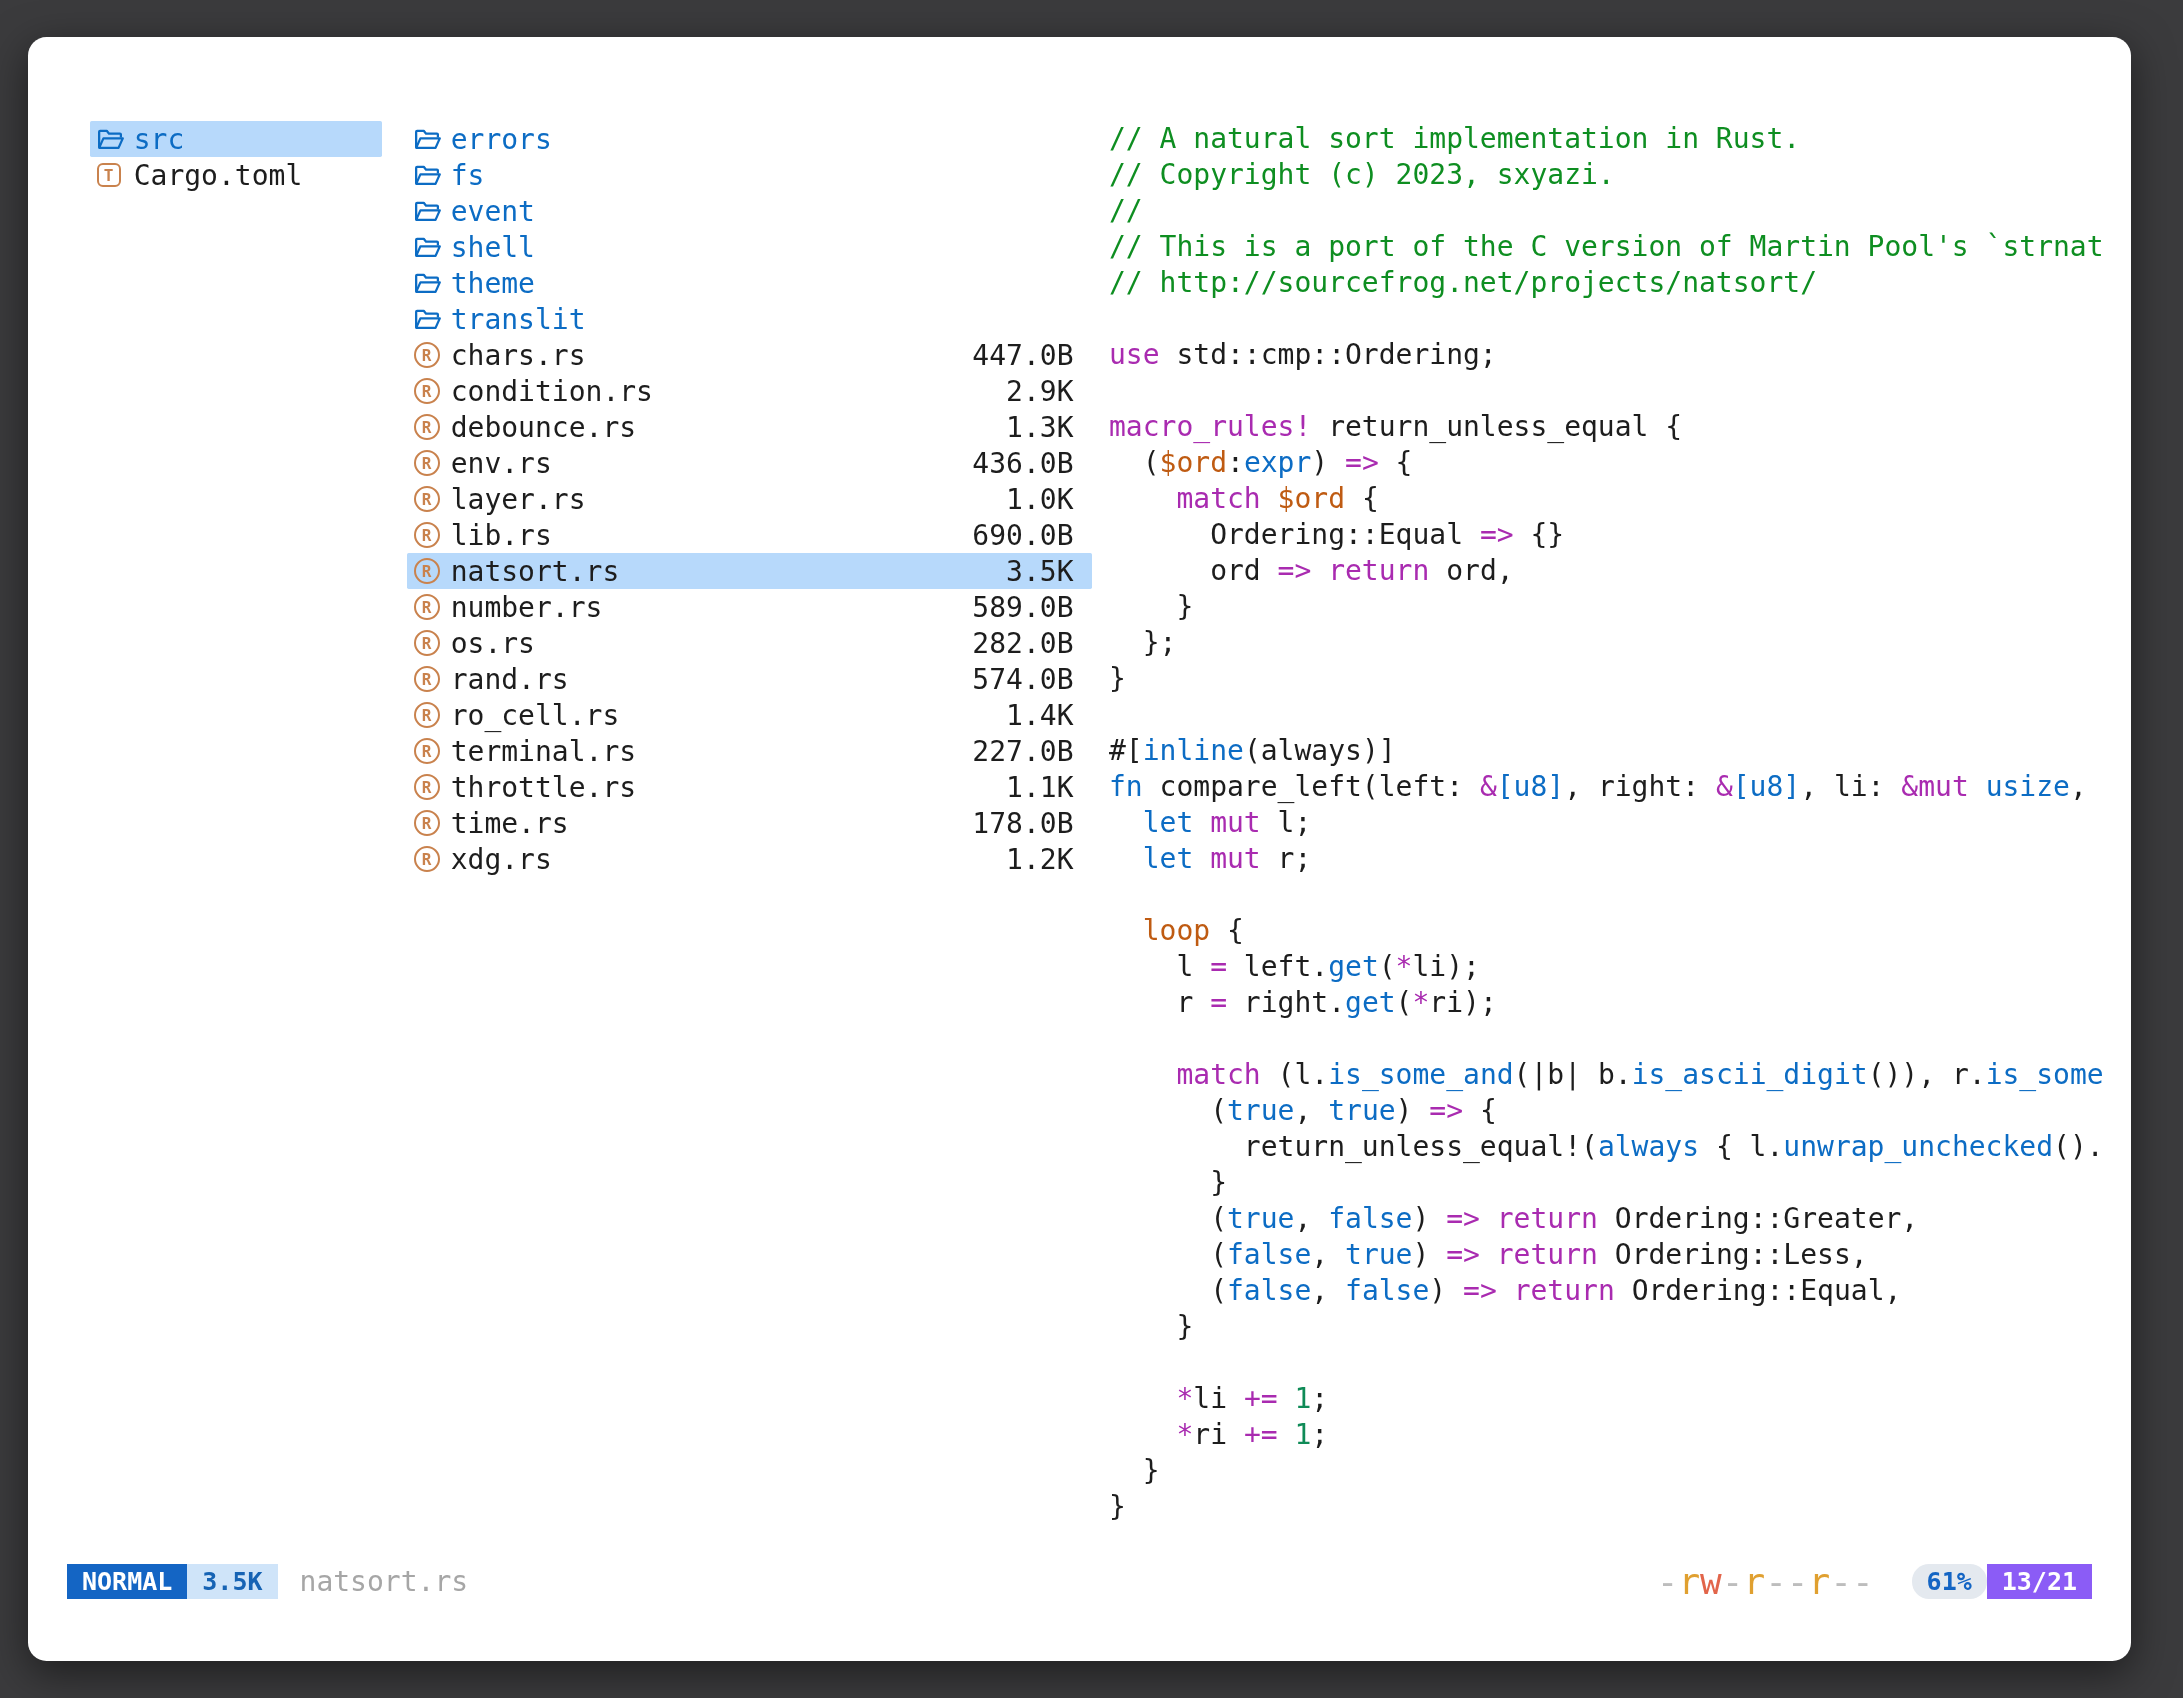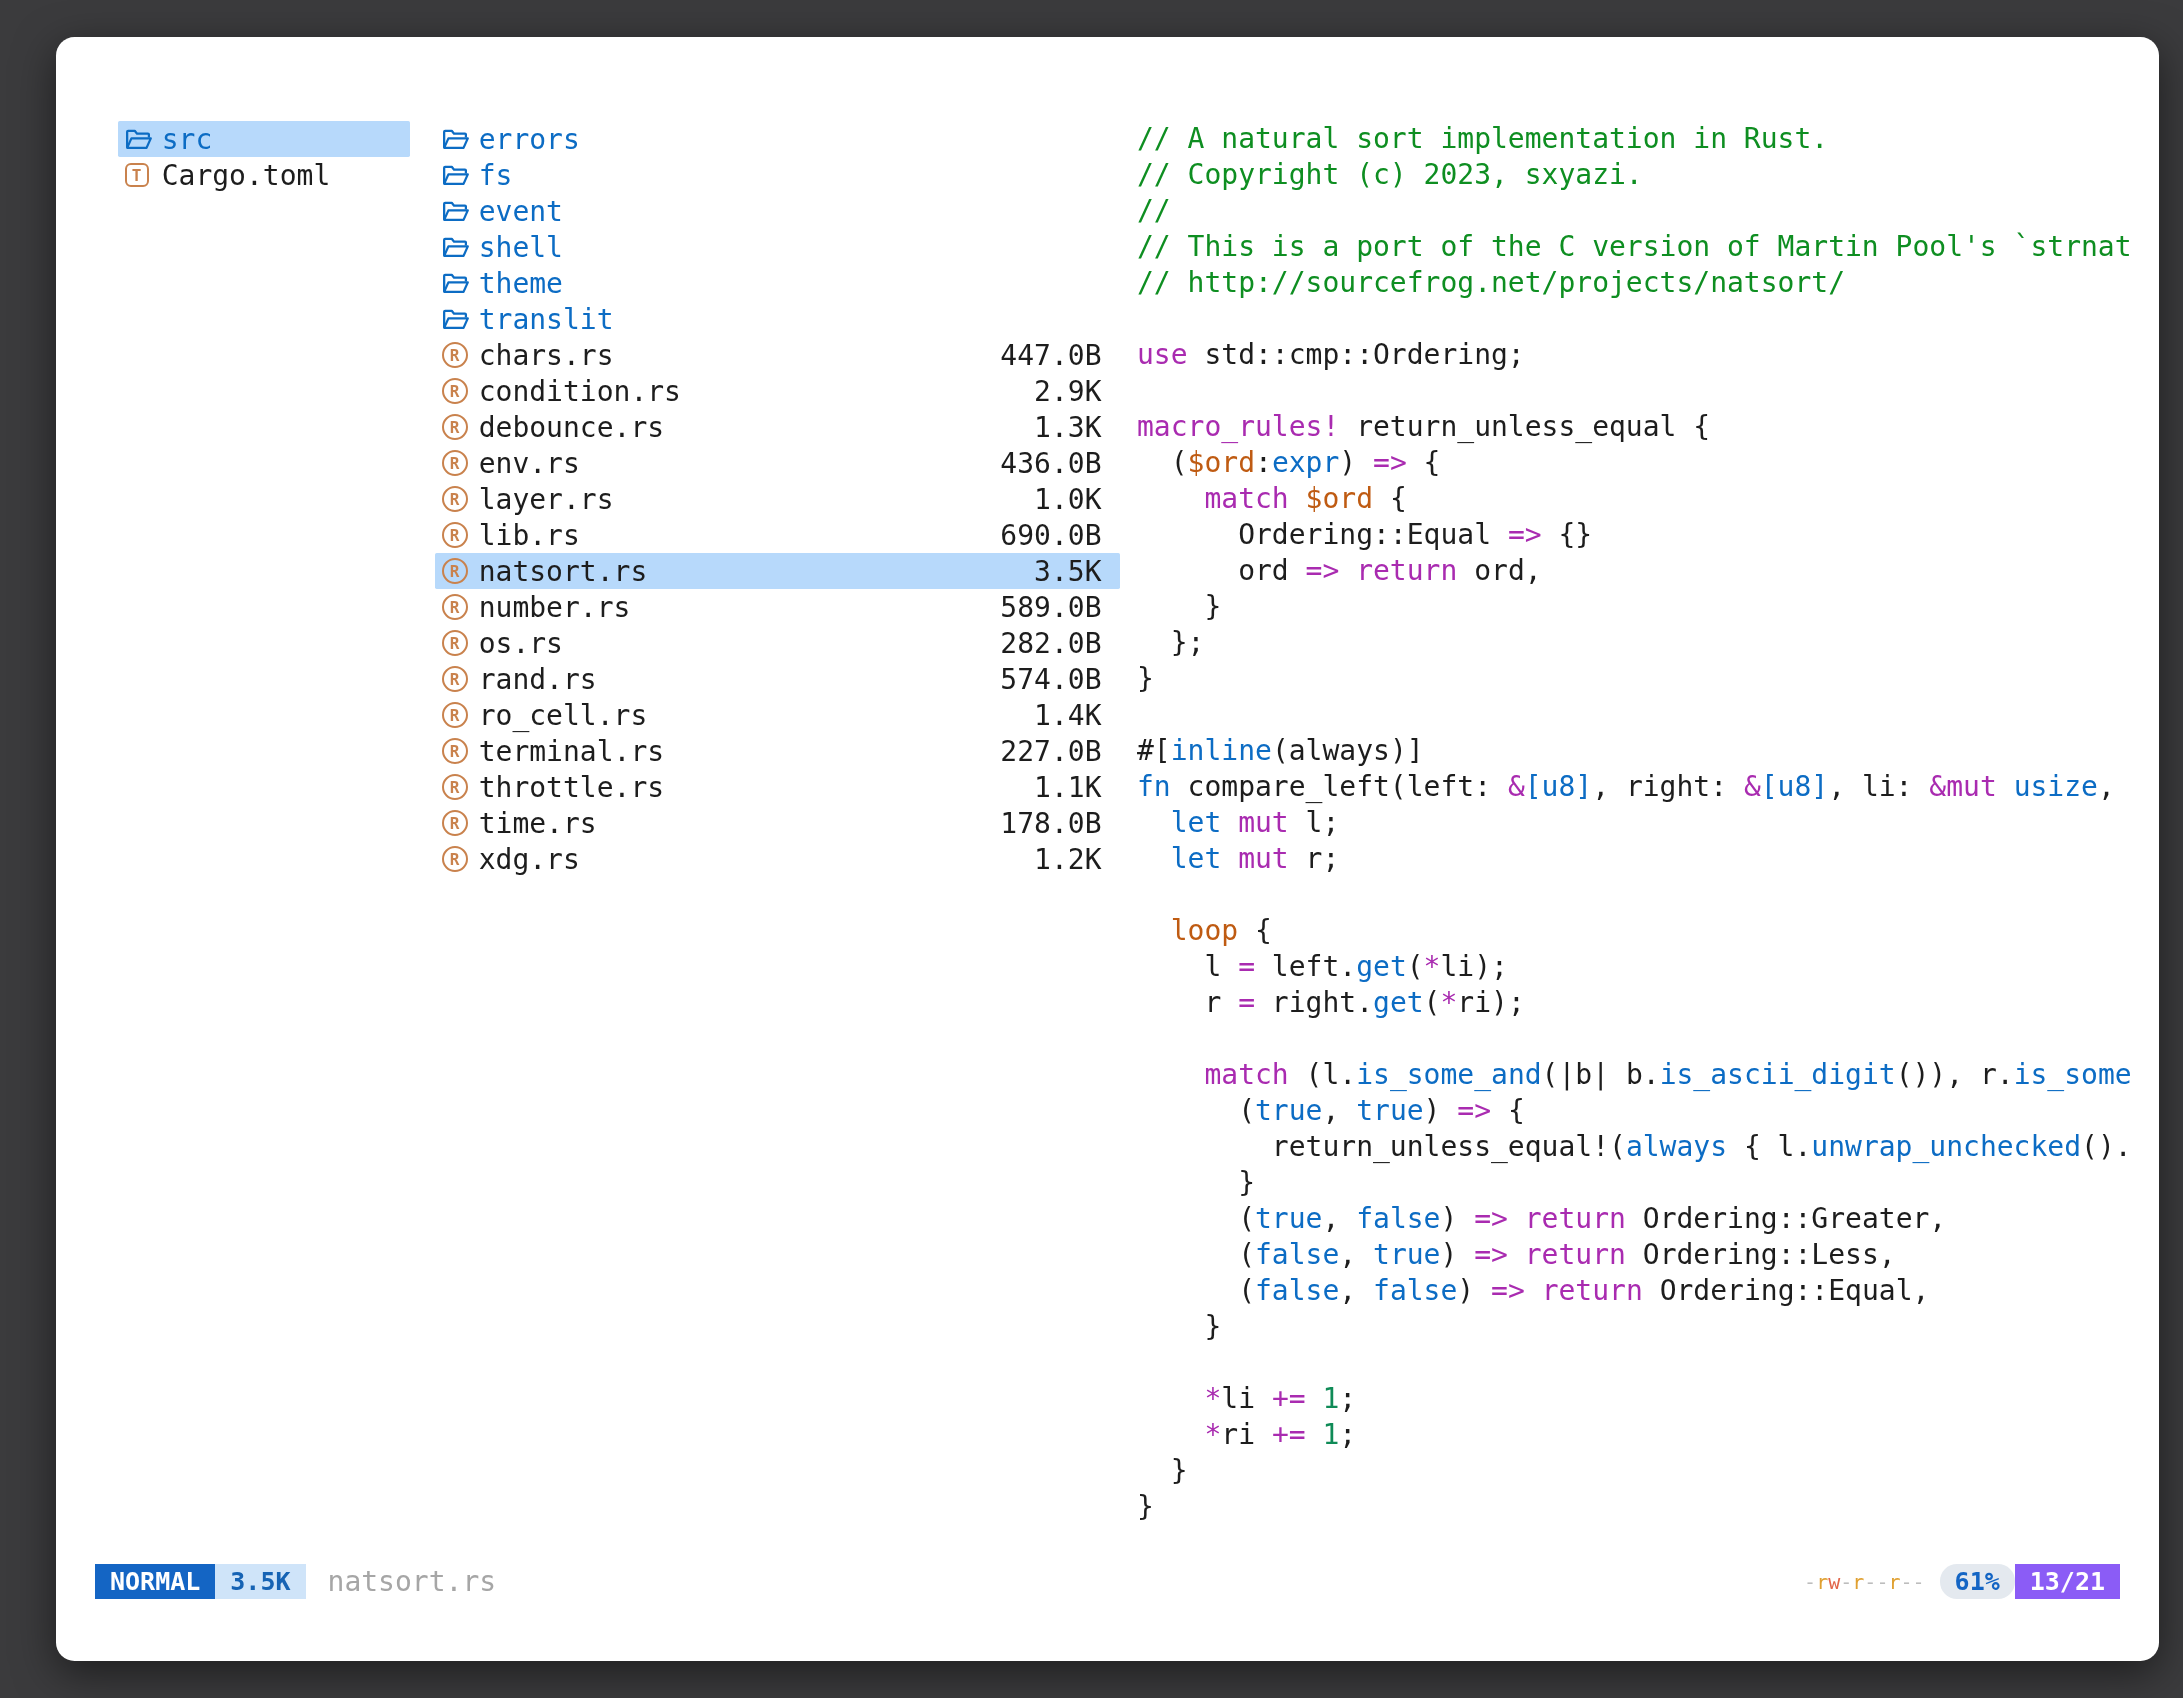--- a/index.html
+++ b/index.html
@@ -4,21 +4,21 @@
 <style>
   html,body { margin:0; padding:0; }
   body {
     width:2183px; height:1698px;
     background:#3b3b3d;
     font-family:"DejaVu Sans Mono","Liberation Mono",monospace;
     position:relative;
     overflow:hidden;
   }
   .window {
-    position:absolute; left:56px; top:37px;
+    position:absolute; left:28px; top:37px;
     width:2103px; height:1624px;
     background:#ffffff;
     border-radius:18.5px;
     box-shadow:0 11.7px 42px rgba(0,0,0,0.5);
     display:flex; flex-direction:column;
     overflow:hidden;
   }
   .content {
     flex:1; min-height:0;
     display:flex;
@@ -81,21 +81,21 @@
     font-size:25px;
   }
   .badge {
     height:35px; display:flex; align-items:center;
     padding:0 15px; font-weight:bold;
   }
   .badge-mode   { background:#1465c4; color:#ffffff; }
   .badge-size   { background:#cfe4f9; color:#1663b4; }
   .status-filename { margin-left:22px; color:#a6a6a6; font-size:28px; }
   .status-right { margin-left:auto; display:flex; align-items:center; }
-  .perm { font-size:20px; margin-right:15px; }
+  .perm { font-size:36px; margin-right:38px; }
   .perm-dim   { color:#bdbdbd; }
   .perm-red   { color:#e2654a; }
   .perm-amber { color:#e0a030; }
   .badge-percent { background:#e4e9ef; color:#1465c4;border-radius:17px; }
   .badge-pos     { background:#8b5cf6; color:#ffffff; }
 </style>
 </head>
 <body>
 
 <div class="window">

